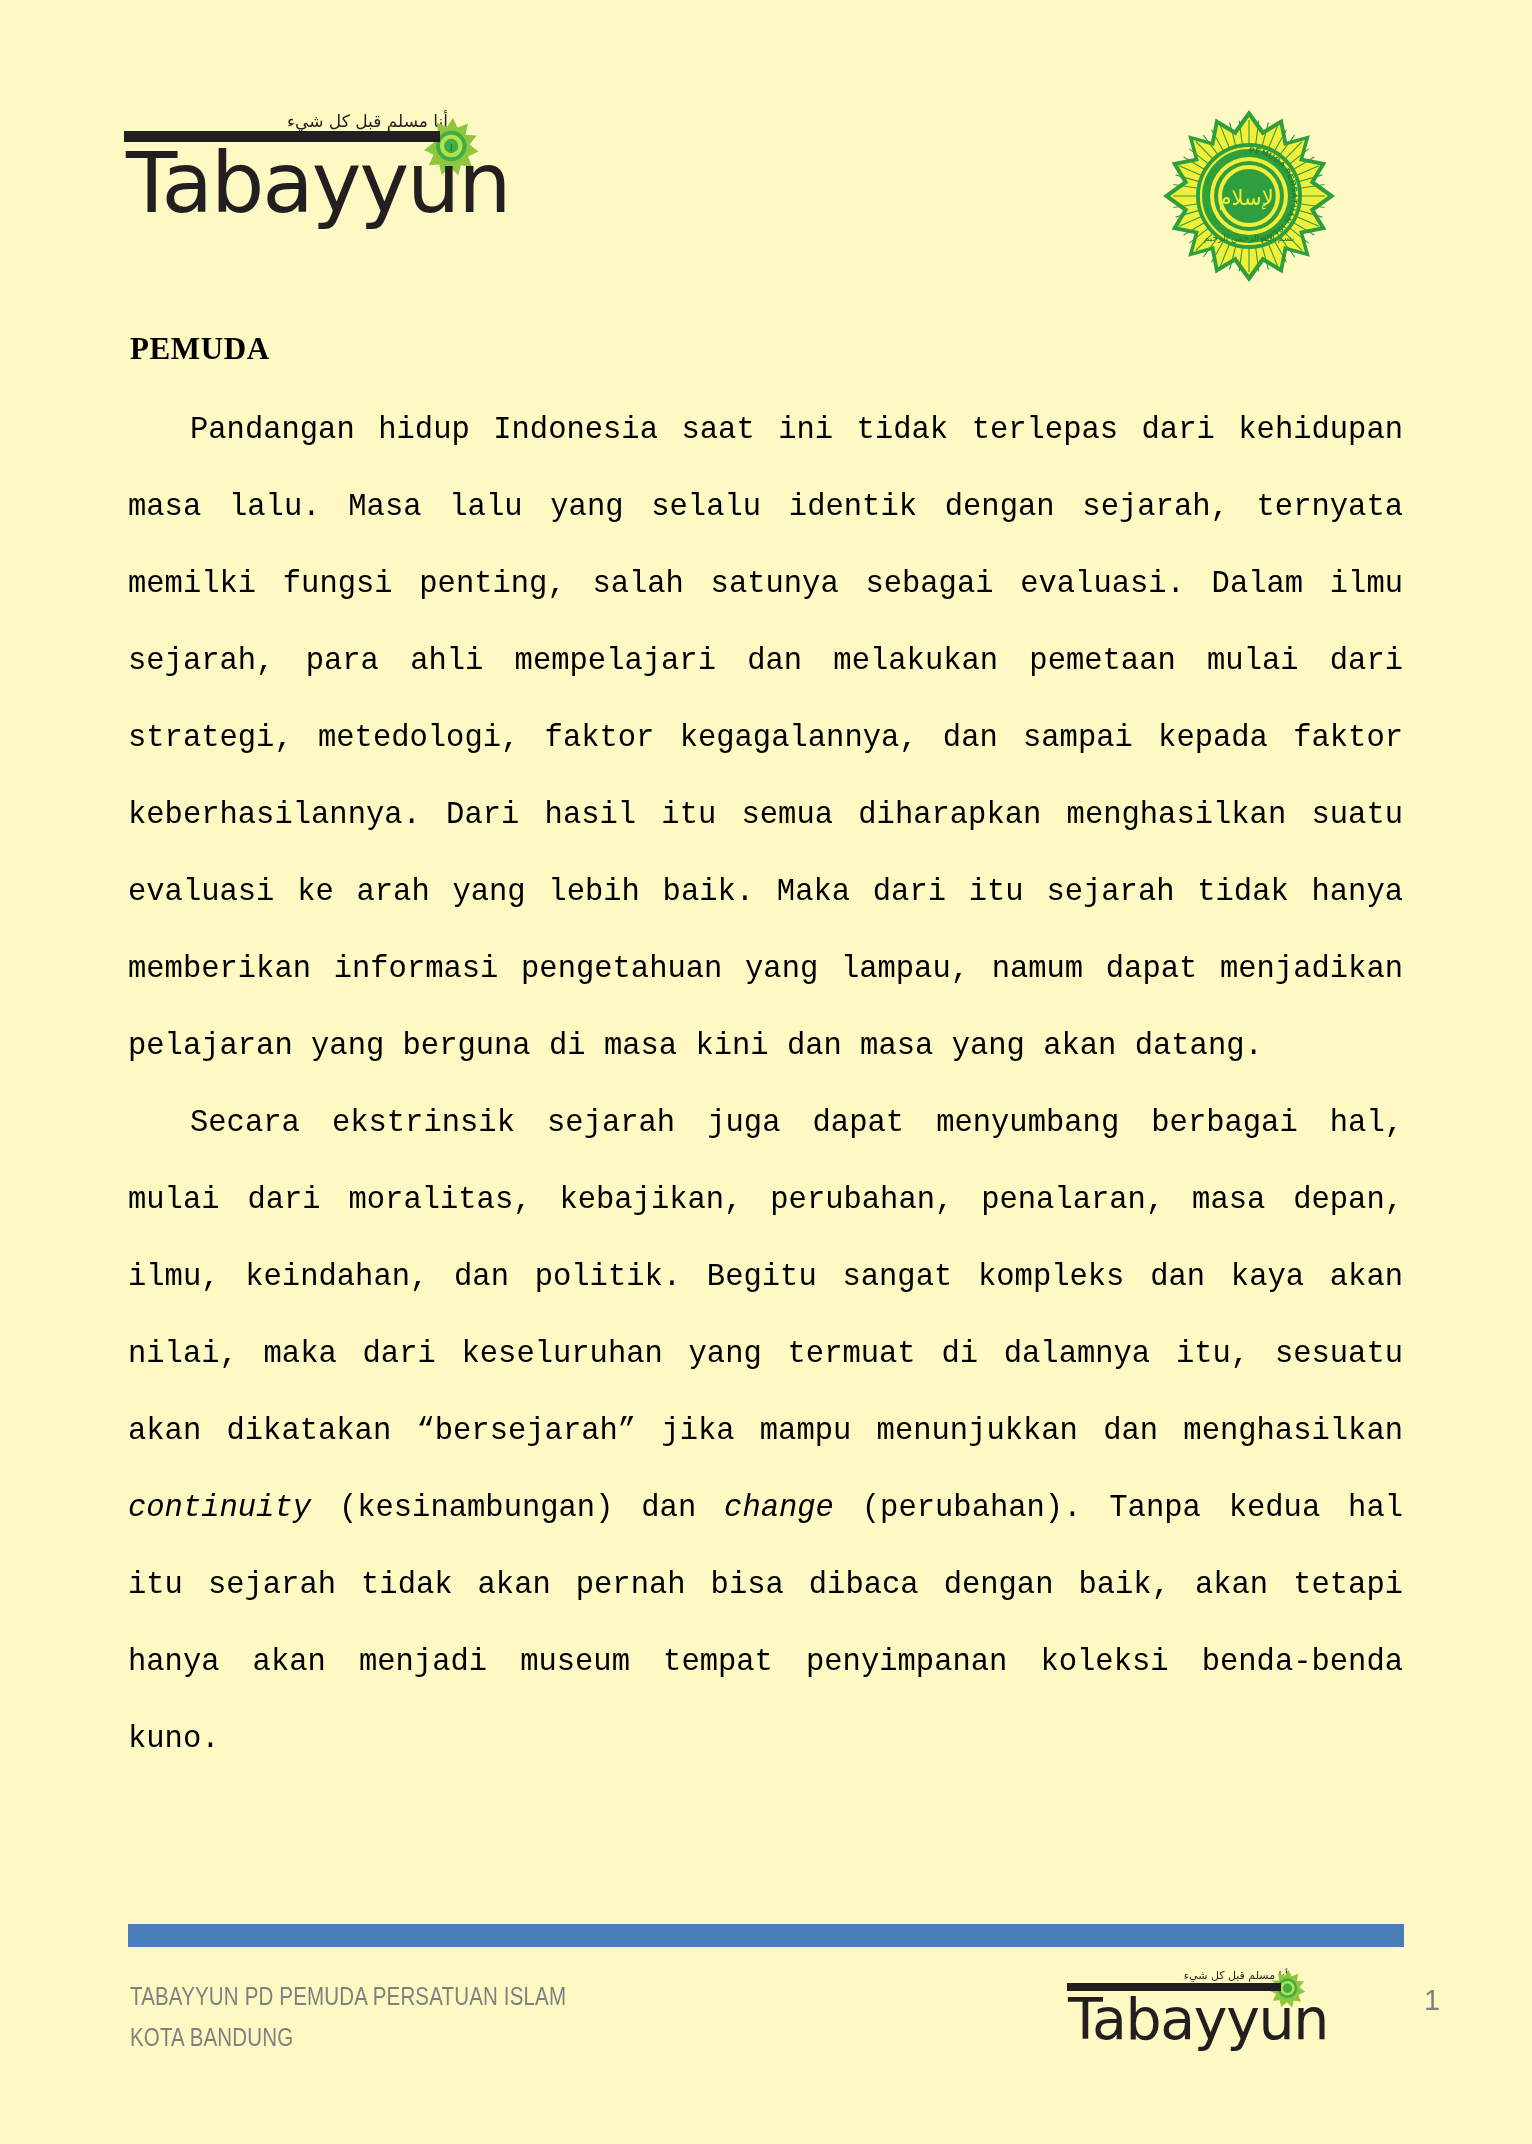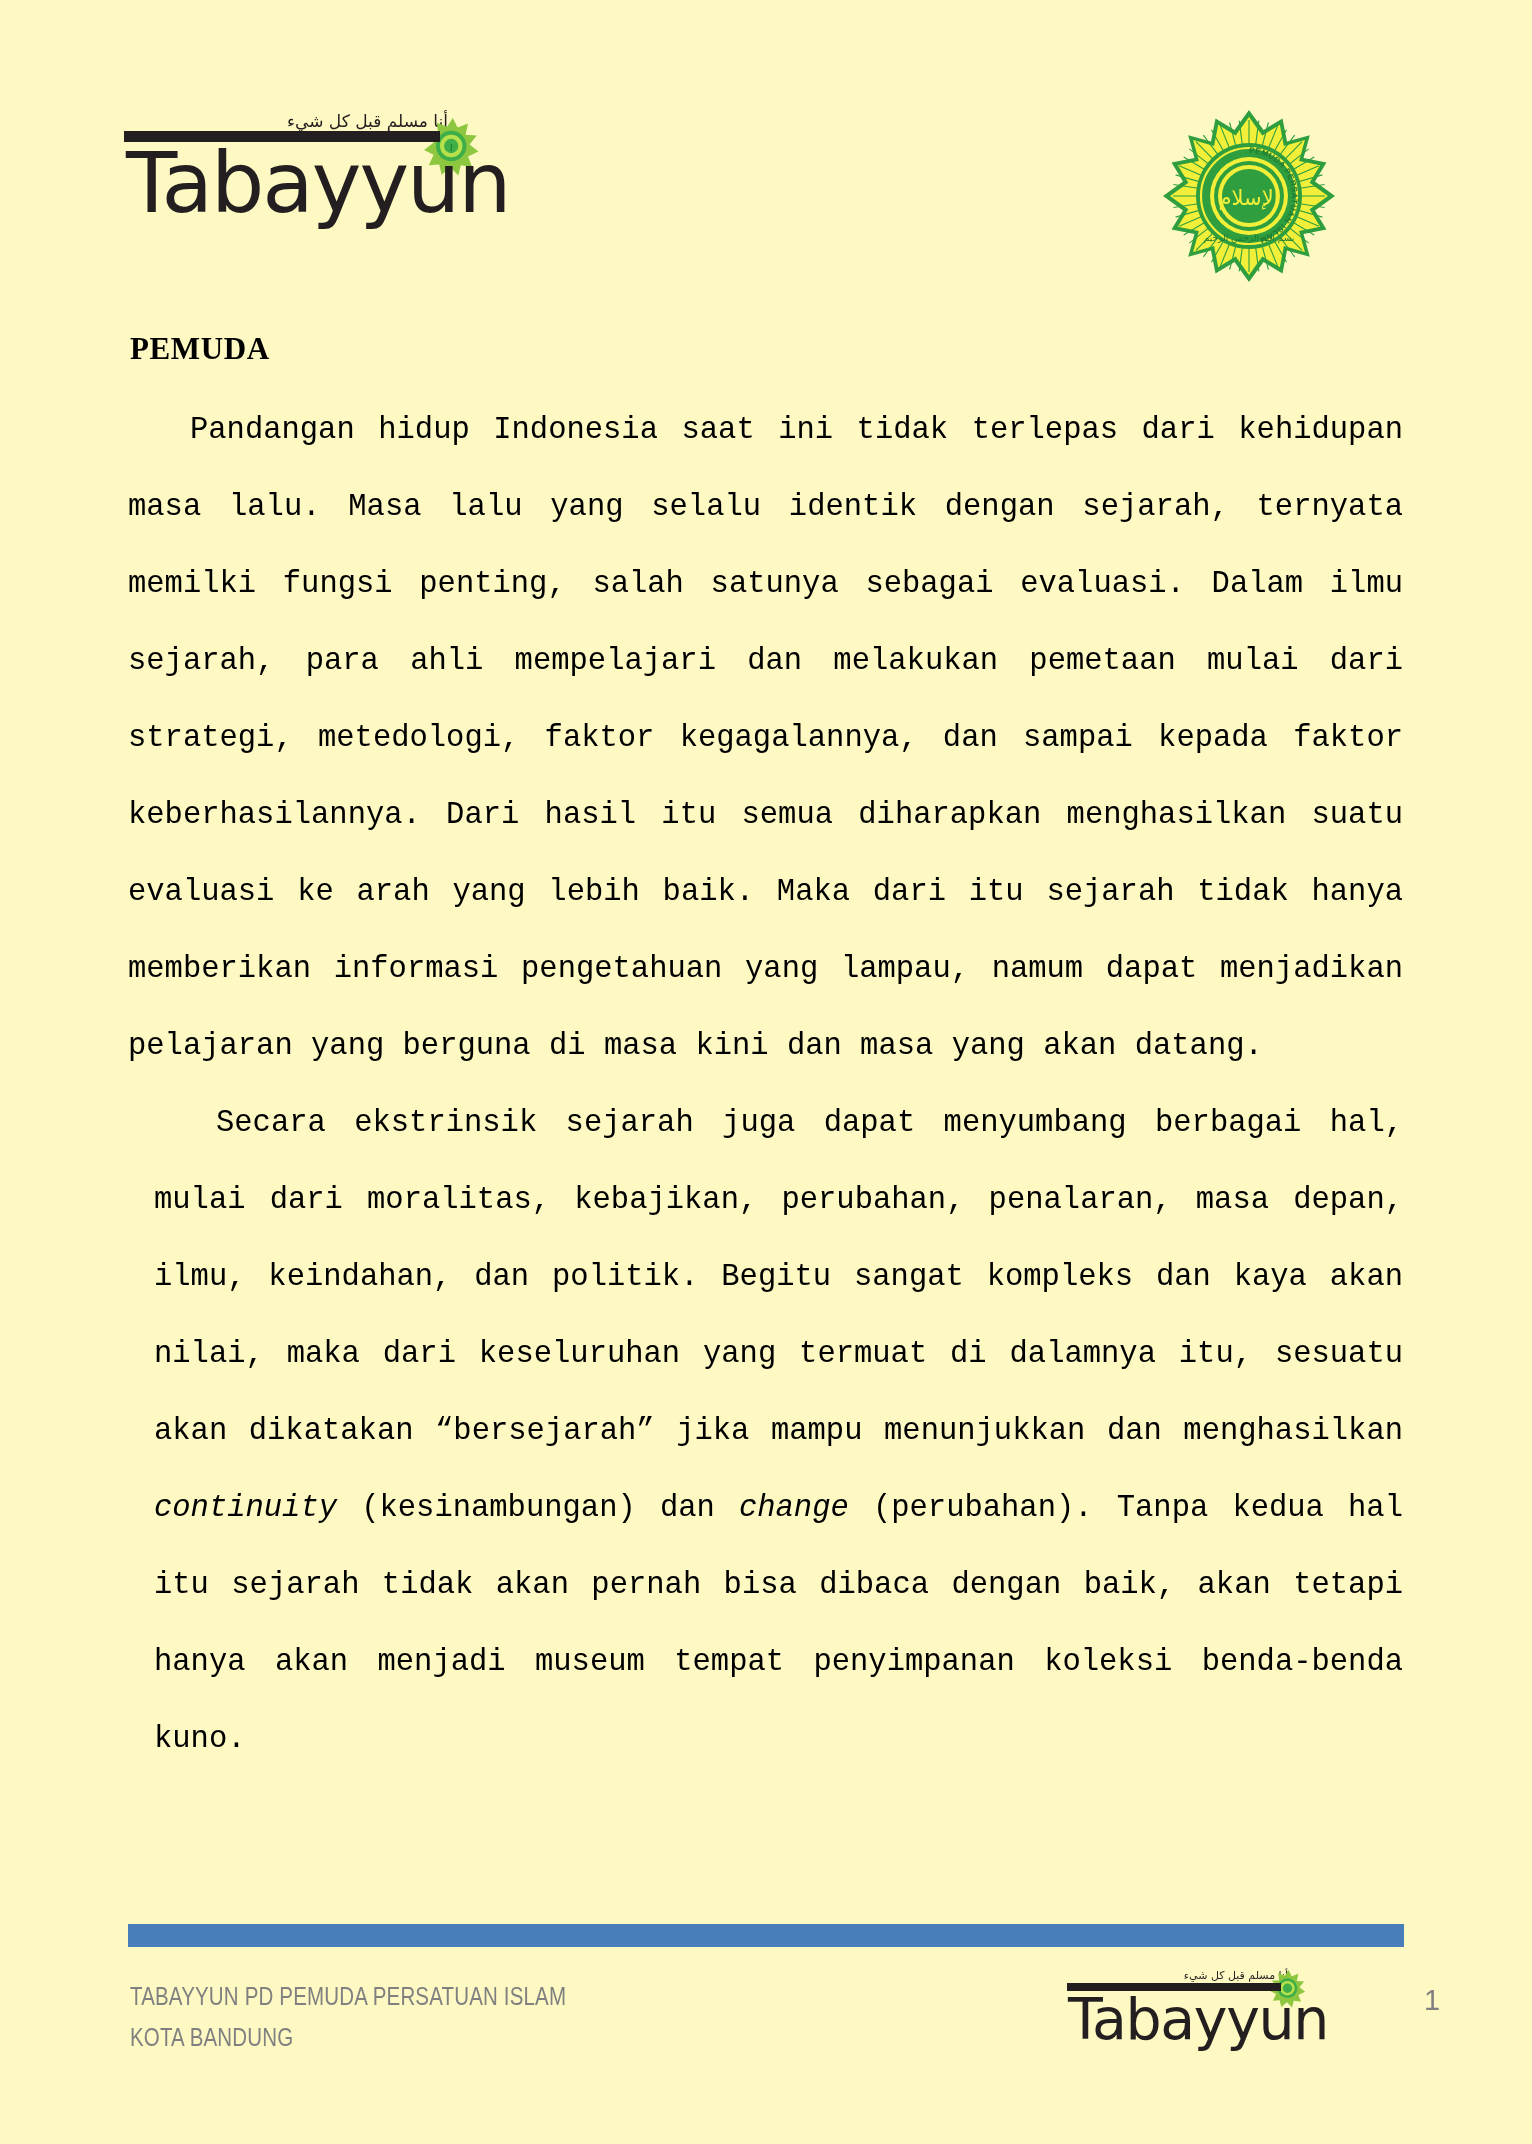--- a/index.html
+++ b/index.html
@@ -76,21 +76,20 @@
     text-align: justify;
     text-justify: inter-word;
     font-size: 30.5px;
     line-height: 77px;
     color: #000000;
     font-family: Liberation Mono, monospace;
     text-indent: 62px;
   }
   .para + .para {
     margin-top: 0;
-    margin-left: 26px;
   }
   .para i, .para em {
     font-style: italic;
   }
 
   
   .footer {
     position: absolute;
     left: 0;
     right: 0;

